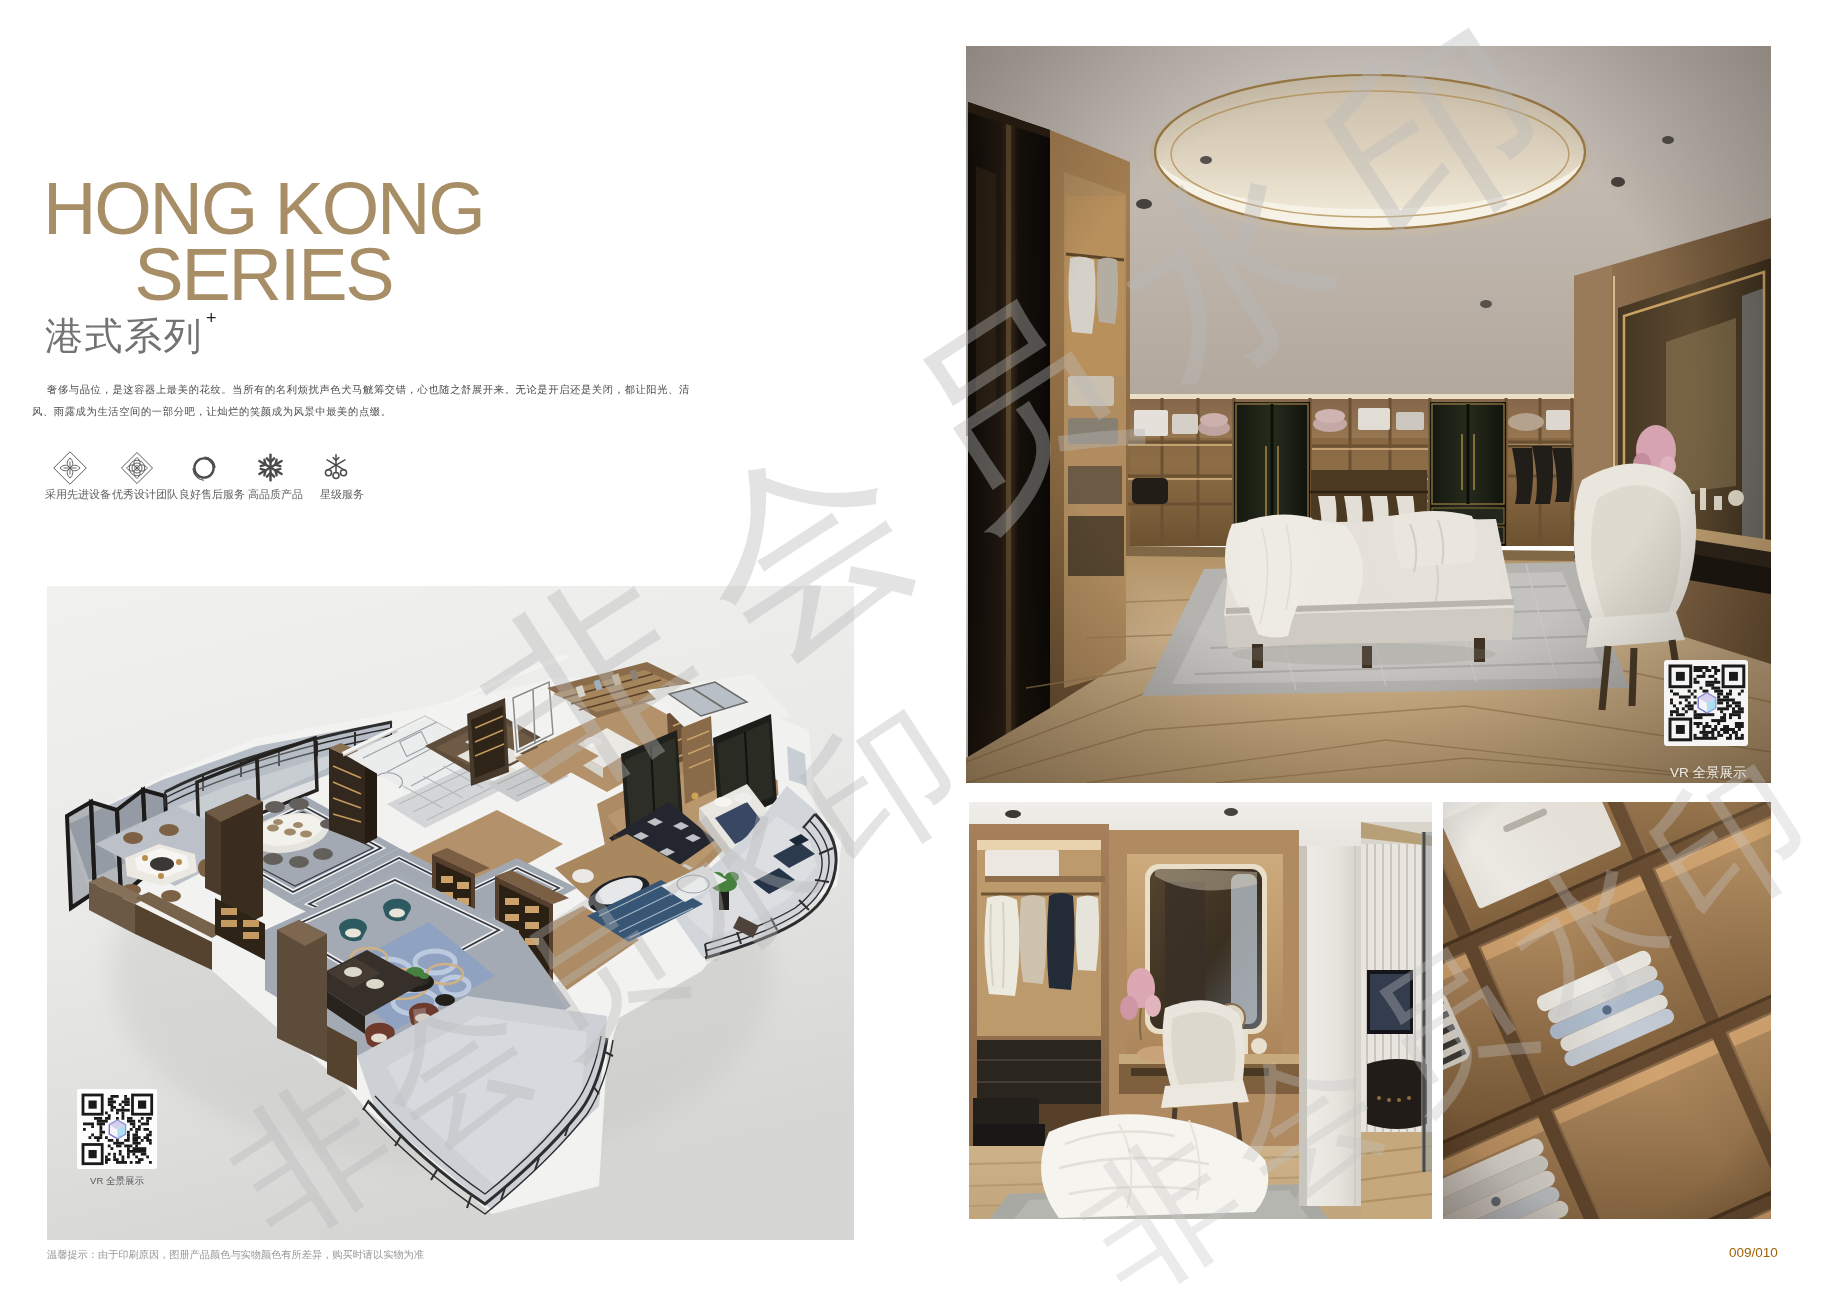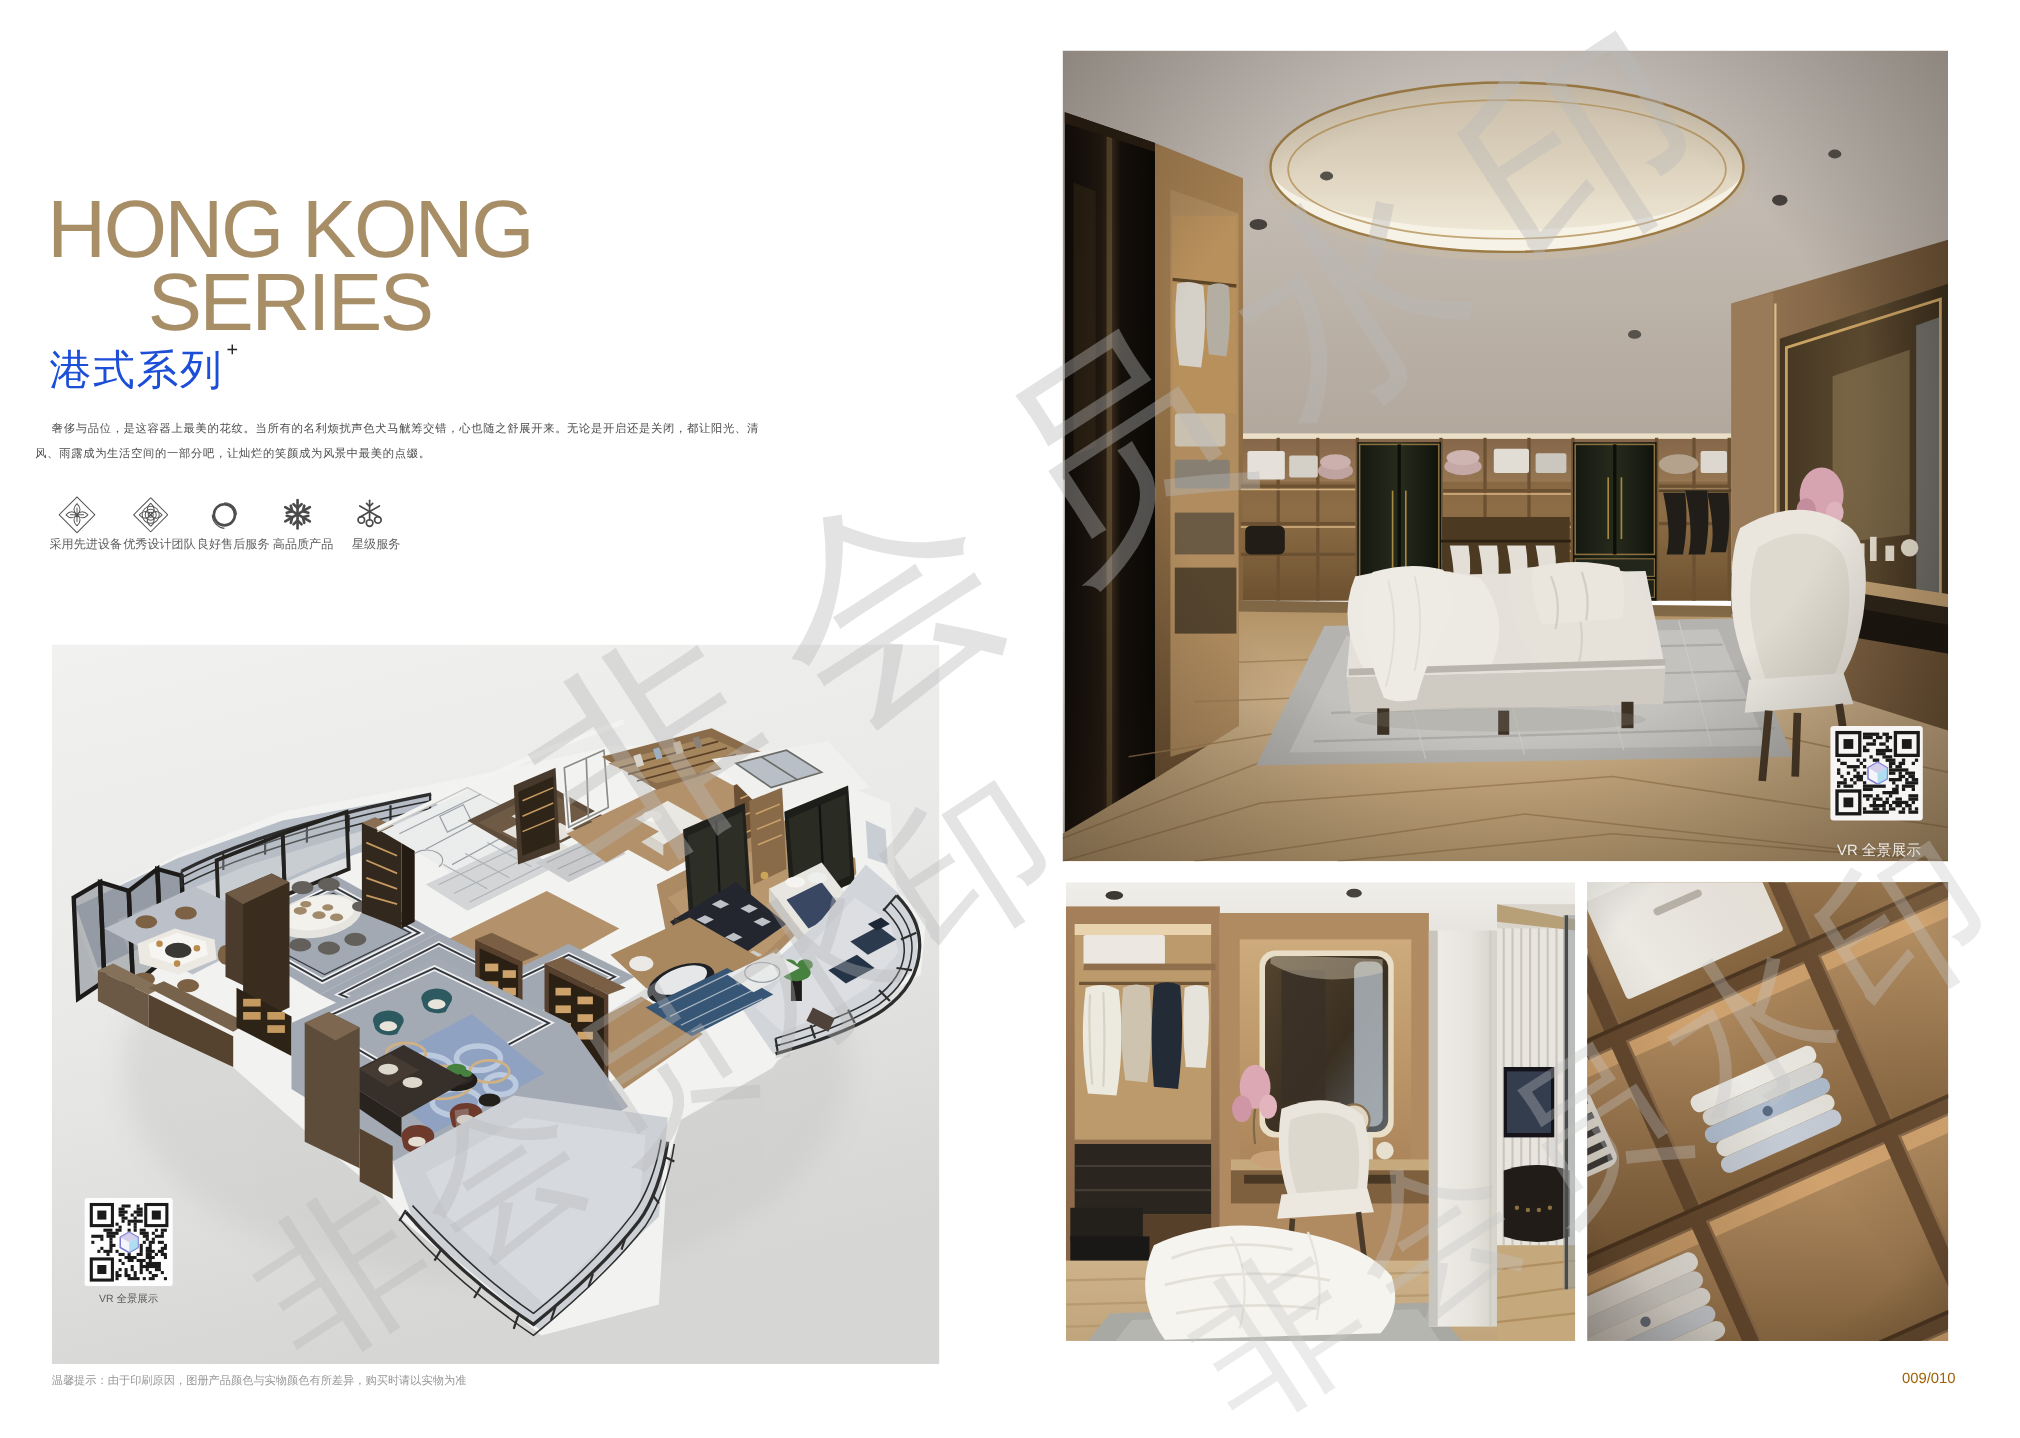--- a/index.html
+++ b/index.html
@@ -4,21 +4,21 @@
 html,body{margin:0;padding:0;background:#ffffff;}
 body{width:1836px;height:1307px;position:relative;overflow:hidden;font-family:"Liberation Sans",sans-serif;}
 .abs{position:absolute;}
 .lbl{position:absolute;font-size:11px;color:#5d5d5d;letter-spacing:0px;}
 .wm{position:absolute;white-space:nowrap;transform-origin:0 50%;transform:rotate(-33deg);font-family:"Liberation Sans",sans-serif;pointer-events:none;}
 </style></head>
 <body>
 
 <div class="abs" style="left:43px;top:176px;color:#a78e66;font-size:74px;line-height:66px;letter-spacing:-2.2px;text-align:center;">HONG KONG<br>SERIES</div>
 
-<div class="abs" style="left:45px;top:311px;color:#1d4ed8;font-size:38px;letter-spacing:1.5px;">港式系列</div>
+<div class="abs" style="left:45px;top:311px;color:#737373;font-size:38px;letter-spacing:1.5px;">港式系列</div>
 
 <div class="abs" style="left:206px;top:308px;color:#242424;font-size:18px;">+</div>
 
 <div class="abs" style="left:47px;top:383px;color:#4c4c4c;font-size:10.3px;letter-spacing:0.6px;">奢侈与品位，是这容器上最美的花纹。当所有的名利烦扰声色犬马觥筹交错，心也随之舒展开来。无论是开启还是关闭，都让阳光、清</div>
 
 <div class="abs" style="left:32px;top:405px;color:#4c4c4c;font-size:10.3px;letter-spacing:0.6px;">风、雨露成为生活空间的一部分吧，让灿烂的笑颜成为风景中最美的点缀。</div>
 
 <svg class="abs" style="left:53px;top:451px;" width="34" height="34" viewBox="0 0 37 37">
 <g fill="none" stroke="#555" stroke-width="1">
 <rect x="6" y="6" width="25" height="25" transform="rotate(45 18.5 18.5)"></rect>

